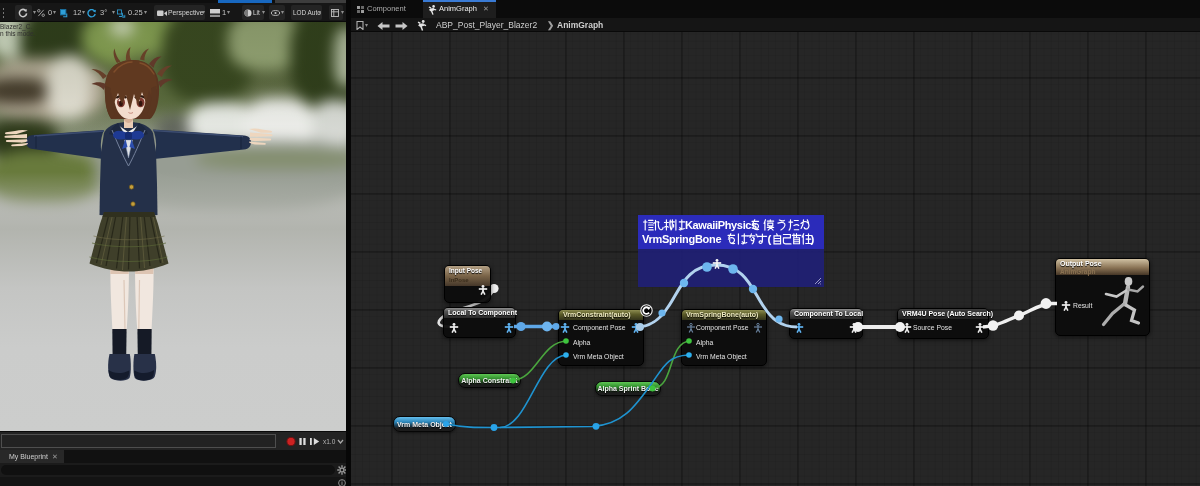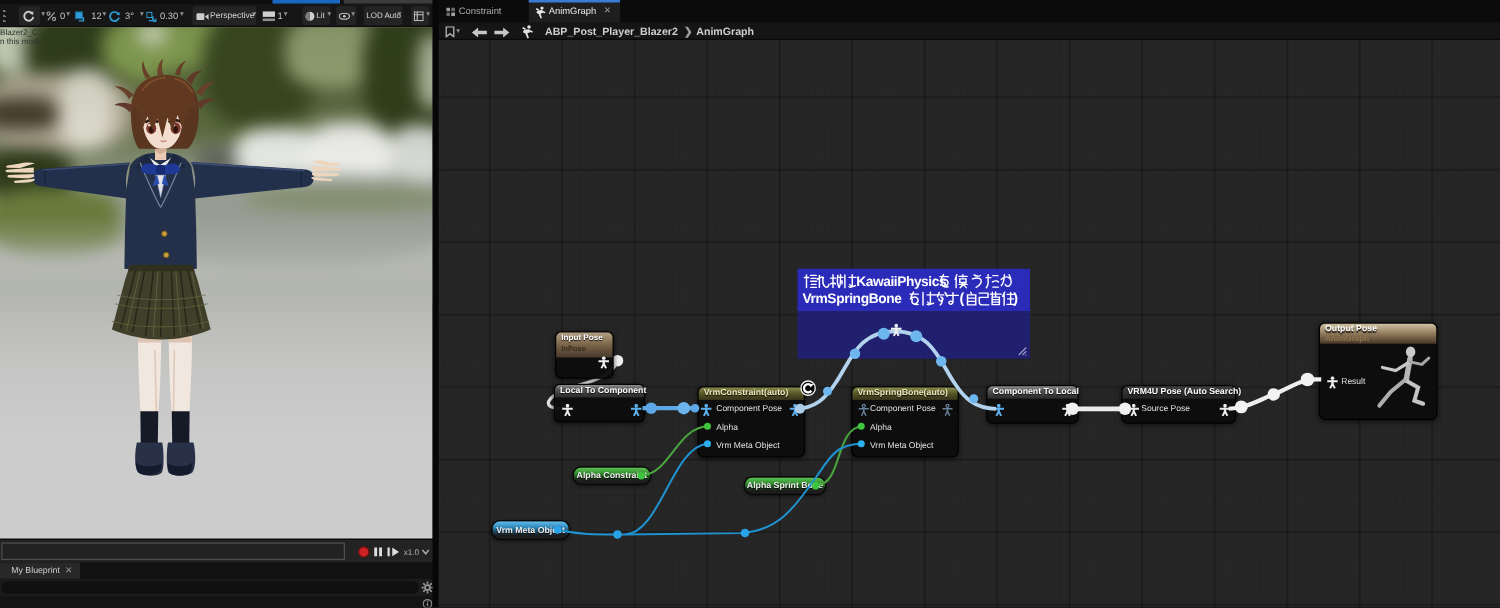--- a/index.html
+++ b/index.html
@@ -93,21 +93,21 @@
           <path d="M8.5 2.5 A4 4 0 1 0 9 5.5" fill="none" stroke="#2e9fd8" stroke-width="1.5"></path>
           <path d="M9.8 0.8 L9.4 3.8 L6.6 2.6 Z" fill="#2e9fd8"></path>
         </svg>
     <div class="tbtxt" style="left:100px">3°</div>
         <div class="carr" style="left:112px">▾</div>
     <svg class="abs" style="left:117px;top:6px" width="9" height="10" viewBox="0 0 11 11">
           <rect x="0.5" y="0.5" width="5" height="5" fill="none" stroke="#2e9fd8"></rect>
           <path d="M6.5 4 v4.5 h-4" fill="none" stroke="#2e9fd8" stroke-width="1.2"></path>
           <path d="M9.5 9.5 l-3 0 m3 0 l0 -3 m0 3 l-4 -4" stroke="#2e9fd8" stroke-width="1"></path>
         </svg>
-    <div class="tbtxt" style="left:128px">0.30</div>
+    <div class="tbtxt" style="left:128px">0.25</div>
         <div class="carr" style="left:144px">▾</div>
     <div class="tbtn" style="left:154px;width:51px"></div>
     <svg class="abs" style="left:157px;top:7px" width="10" height="7" viewBox="0 0 10 7">
           <rect x="0" y="0.5" width="6.5" height="5.5" rx="1" fill="#cdcdcd"></rect>
           <path d="M7 3.2 L10 1 V6 Z" fill="#cdcdcd"></path>
         </svg>
     <div class="tbtxt" style="left:168px;color:#d6d6d6;font-size:6.8px">Perspective</div>
         <div class="carr" style="left:202px">▾</div>
     <svg class="abs" style="left:210px;top:6px" width="10" height="8" viewBox="0 0 10 8">
           <rect x="0" y="0" width="10" height="4.5" fill="#cfcfcf"></rect>
@@ -325,21 +325,21 @@
 <div id="seam" class="abs"></div>
 
 <div id="gpanel" class="abs">
   <div id="tabbar">
     <svg class="abs" style="left:6px;top:6px" width="7" height="7" viewBox="0 0 8 8">
           <rect x="0" y="0" width="3.4" height="3.4" fill="#a0a0a0"></rect>
           <rect x="4.6" y="0" width="3.4" height="3.4" fill="#6a6a6a"></rect>
           <rect x="0" y="4.6" width="3.4" height="3.4" fill="#6a6a6a"></rect>
           <rect x="4.6" y="4.6" width="3.4" height="3.4" fill="#a0a0a0"></rect>
         </svg>
-    <div class="tab" style="left:16px">Constraint</div>
+    <div class="tab" style="left:16px">Component</div>
     <div class="tab" id="tabactive"></div>
     <svg class="abs" style="left:77px;top:5px" width="9" height="10" viewBox="0 0 9 10">
           <g fill="#e8e8e8">
             <circle cx="5.6" cy="1.4" r="1.3"></circle>
             <path d="M2.2 3.4 L5.8 3 L6.4 5.2 L4.4 6 L5.6 9.4 L4.4 9.8 L3 6.4 L1 5 Z"></path>
             <path d="M5.8 3.4 L8.4 4.6 L8 5.6 L5.6 4.8 Z"></path>
             <path d="M2.6 3.6 L0.6 2.4 L1.2 1.4 L3.4 2.6 Z"></path>
           </g>
         </svg>
     <div class="tab" style="left:88px;color:#ececec">AnimGraph</div>
@@ -357,21 +357,21 @@
           <path d="M7.5 0 L12.5 4 L7.5 8 V5.4 H0.5 V2.6 H7.5 Z" fill="#c6c6c6"></path>
         </svg>
     <svg class="abs" style="left:66px;top:2px" width="10" height="11" viewBox="0 0 9 10">
           <g fill="#e0e0e0">
             <circle cx="5.6" cy="1.4" r="1.3"></circle>
             <path d="M2.2 3.4 L5.8 3 L6.4 5.2 L4.4 6 L5.6 9.4 L4.4 9.8 L3 6.4 L1 5 Z"></path>
             <path d="M5.8 3.4 L8.4 4.6 L8 5.6 L5.6 4.8 Z"></path>
             <path d="M2.6 3.6 L0.6 2.4 L1.2 1.4 L3.4 2.6 Z"></path>
           </g>
         </svg>
-    <div class="crumb" style="left:85px;font-weight:bold;color:#cfcfcf">ABP_Post_Player_Blazer2</div>
+    <div class="crumb" style="left:85px;font-weight:normal;color:#cfcfcf">ABP_Post_Player_Blazer2</div>
     <div class="crumb" style="left:196px;color:#9f9f9f;font-weight:bold">❯</div>
     <div class="crumb" style="left:206px;color:#cfcfcf;font-weight:bold">AnimGraph</div>
   </div>
   <div id="grid"></div>
 </div>
 
 <div id="cmt" class="abs">
   <div id="cmthead"></div>
   <div id="cmtbody"></div>
   <svg class="abs" style="left:176px;top:62px" width="8" height="8" viewBox="0 0 8 8">

